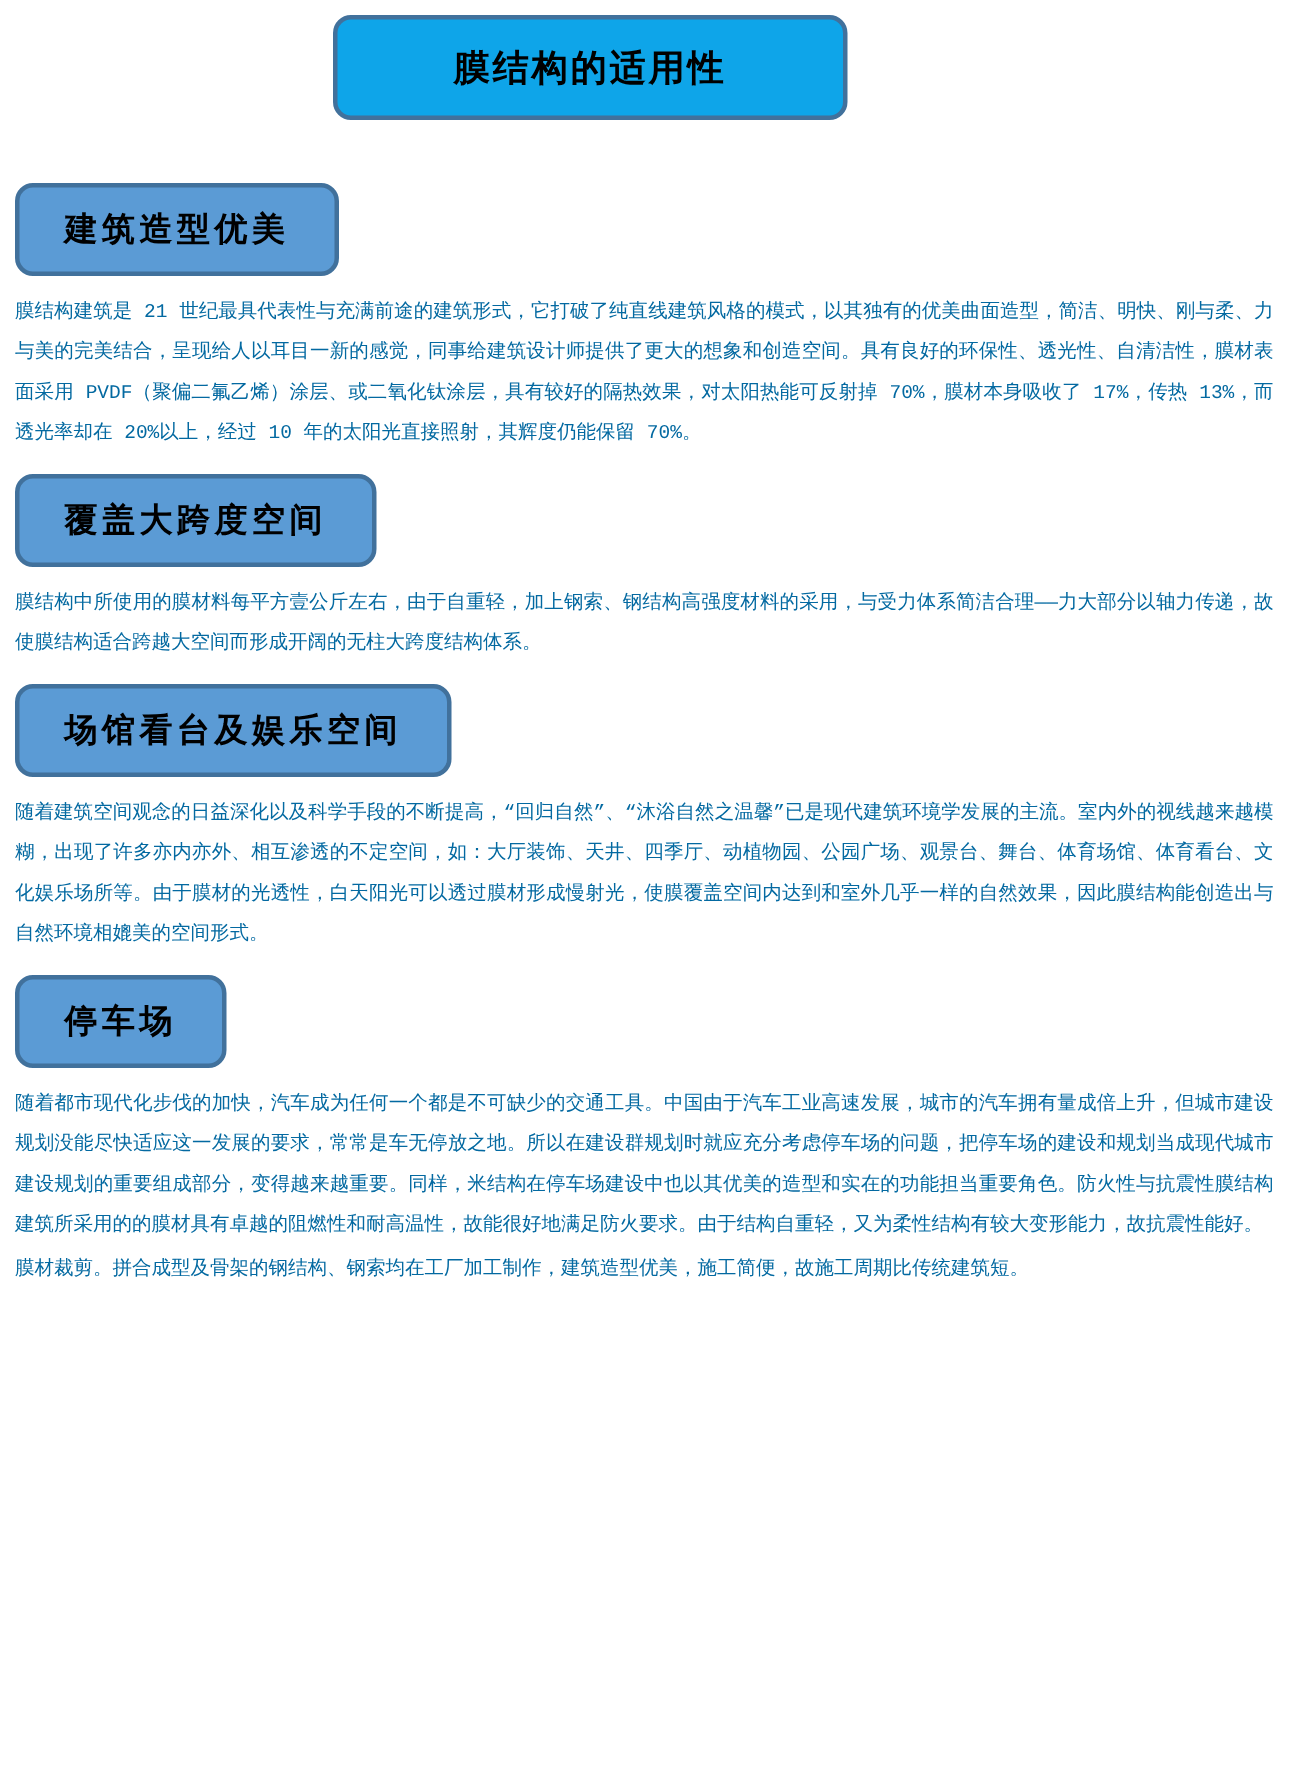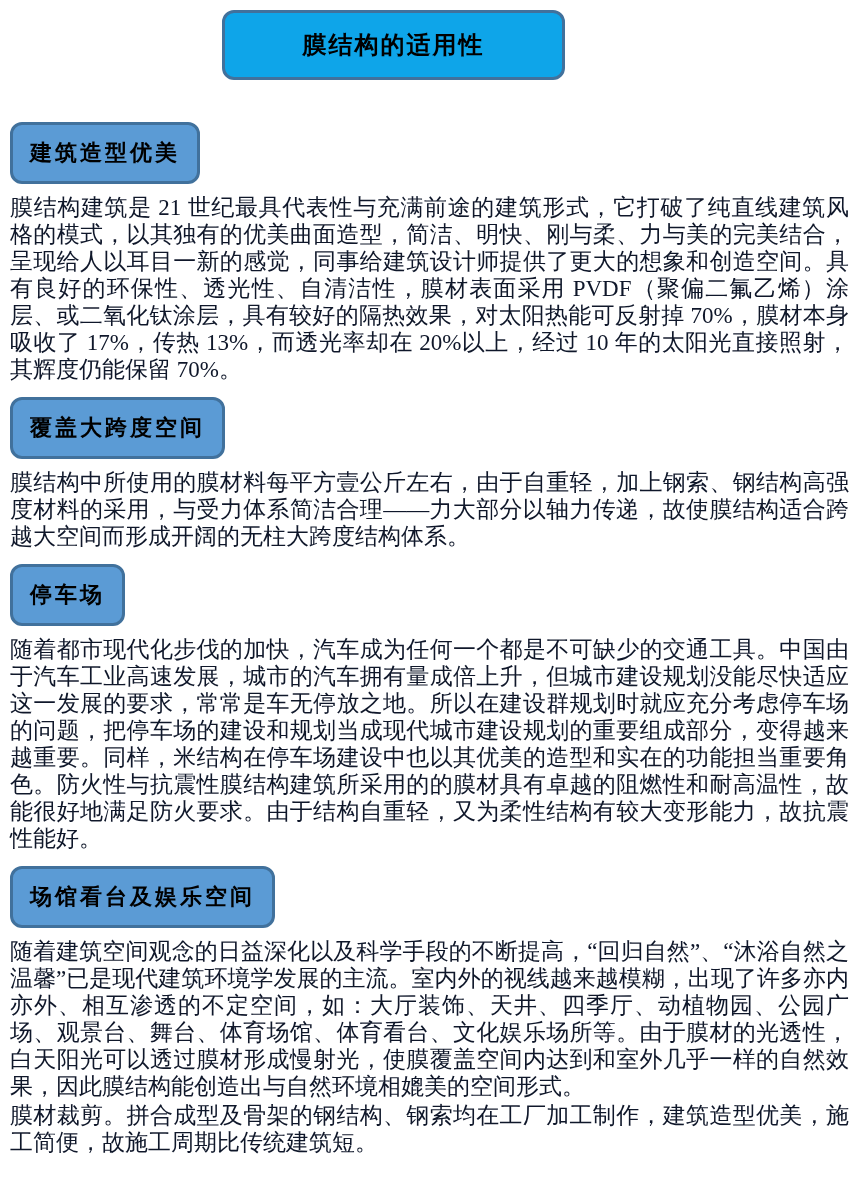--- a/index.html
+++ b/index.html
@@ -36,38 +36,39 @@
     font-weight: 700;
     color: #000000;
     letter-spacing: 2px;
   }
   .heading-box {
     box-sizing: border-box;
     display: inline-flex;
     align-items: center;
     justify-content: center;
     min-height: 62px;
-    padding: 10px 17px;
+    padding: 10px 30px;
     margin: 12px 0 10px 0;
     background: #5b9bd5;
     border: 3px solid #41719c;
     border-radius: 12px;
   }
   .heading-box span {
     font-size: 22px;
     font-weight: 700;
     color: #000000;
     letter-spacing: 3px;
   }
   p.body-text {
     margin: 0 0 2px 0;
-    font-size: 23px;
+    font-size: 13px;
     line-height: 27px;
     text-align: justify;
-    color: #0f172a;
+    color: #0369a1;
+    font-family: Liberation Mono, monospace;
   }
   section { display: block; }
 </style>
 </head>
 <body>
 
 <div class="page">
 
   <div class="title-box">
     <span>膜结构的适用性</span>
@@ -82,29 +83,29 @@
 
   <section>
     <div class="heading-box">
       <span>覆盖大跨度空间</span>
     </div>
     <p class="body-text">膜结构中所使用的膜材料每平方壹公斤左右，由于自重轻，加上钢索、钢结构高强度材料的采用，与受力体系简洁合理——力大部分以轴力传递，故使膜结构适合跨越大空间而形成开阔的无柱大跨度结构体系。</p>
   </section>
 
   <section>
     <div class="heading-box">
-      <span>停车场</span>
+      <span>场馆看台及娱乐空间</span>
     </div>
-    <p class="body-text">随着都市现代化步伐的加快，汽车成为任何一个都是不可缺少的交通工具。中国由于汽车工业高速发展，城市的汽车拥有量成倍上升，但城市建设规划没能尽快适应这一发展的要求，常常是车无停放之地。所以在建设群规划时就应充分考虑停车场的问题，把停车场的建设和规划当成现代城市建设规划的重要组成部分，变得越来越重要。同样，米结构在停车场建设中也以其优美的造型和实在的功能担当重要角色。防火性与抗震性膜结构建筑所采用的的膜材具有卓越的阻燃性和耐高温性，故能很好地满足防火要求。由于结构自重轻，又为柔性结构有较大变形能力，故抗震性能好。</p>
+    <p class="body-text">随着建筑空间观念的日益深化以及科学手段的不断提高，“回归自然”、“沐浴自然之温馨”已是现代建筑环境学发展的主流。室内外的视线越来越模糊，出现了许多亦内亦外、相互渗透的不定空间，如：大厅装饰、天井、四季厅、动植物园、公园广场、观景台、舞台、体育场馆、体育看台、文化娱乐场所等。由于膜材的光透性，白天阳光可以透过膜材形成慢射光，使膜覆盖空间内达到和室外几乎一样的自然效果，因此膜结构能创造出与自然环境相媲美的空间形式。</p>
   </section>
 
   <section>
     <div class="heading-box">
-      <span>场馆看台及娱乐空间</span>
+      <span>停车场</span>
     </div>
-    <p class="body-text">随着建筑空间观念的日益深化以及科学手段的不断提高，“回归自然”、“沐浴自然之温馨”已是现代建筑环境学发展的主流。室内外的视线越来越模糊，出现了许多亦内亦外、相互渗透的不定空间，如：大厅装饰、天井、四季厅、动植物园、公园广场、观景台、舞台、体育场馆、体育看台、文化娱乐场所等。由于膜材的光透性，白天阳光可以透过膜材形成慢射光，使膜覆盖空间内达到和室外几乎一样的自然效果，因此膜结构能创造出与自然环境相媲美的空间形式。</p>
+    <p class="body-text">随着都市现代化步伐的加快，汽车成为任何一个都是不可缺少的交通工具。中国由于汽车工业高速发展，城市的汽车拥有量成倍上升，但城市建设规划没能尽快适应这一发展的要求，常常是车无停放之地。所以在建设群规划时就应充分考虑停车场的问题，把停车场的建设和规划当成现代城市建设规划的重要组成部分，变得越来越重要。同样，米结构在停车场建设中也以其优美的造型和实在的功能担当重要角色。防火性与抗震性膜结构建筑所采用的的膜材具有卓越的阻燃性和耐高温性，故能很好地满足防火要求。由于结构自重轻，又为柔性结构有较大变形能力，故抗震性能好。</p>
   </section>
 
   <section>
     <p class="body-text">膜材裁剪。拼合成型及骨架的钢结构、钢索均在工厂加工制作，建筑造型优美，施工简便，故施工周期比传统建筑短。</p>
   </section>
 
 </div>
 
 </body></html>

